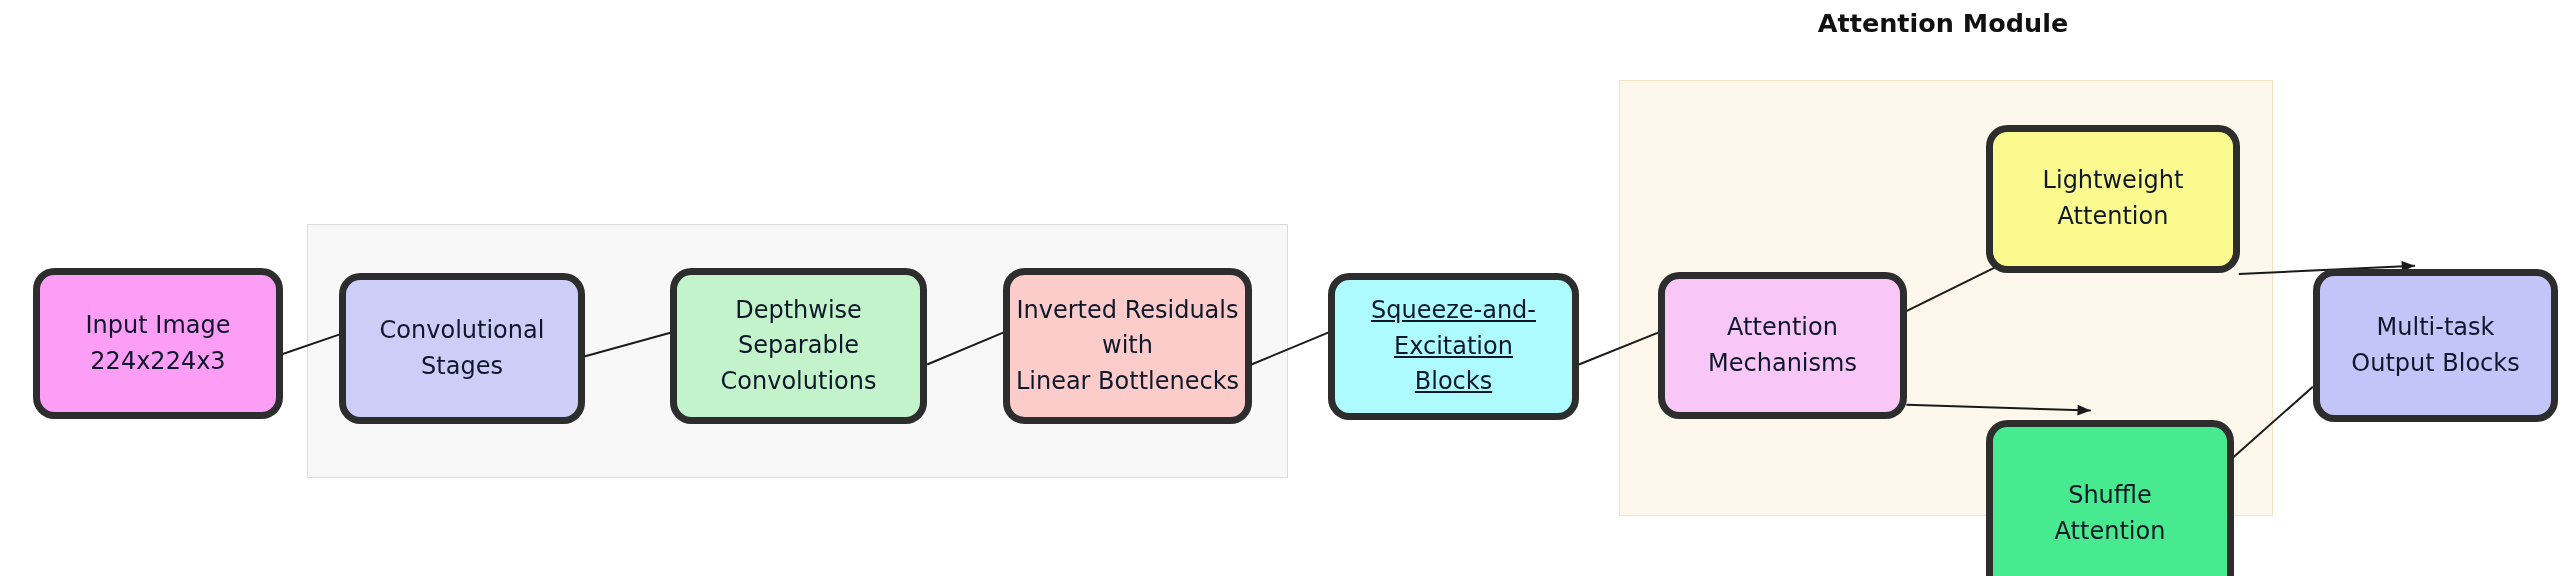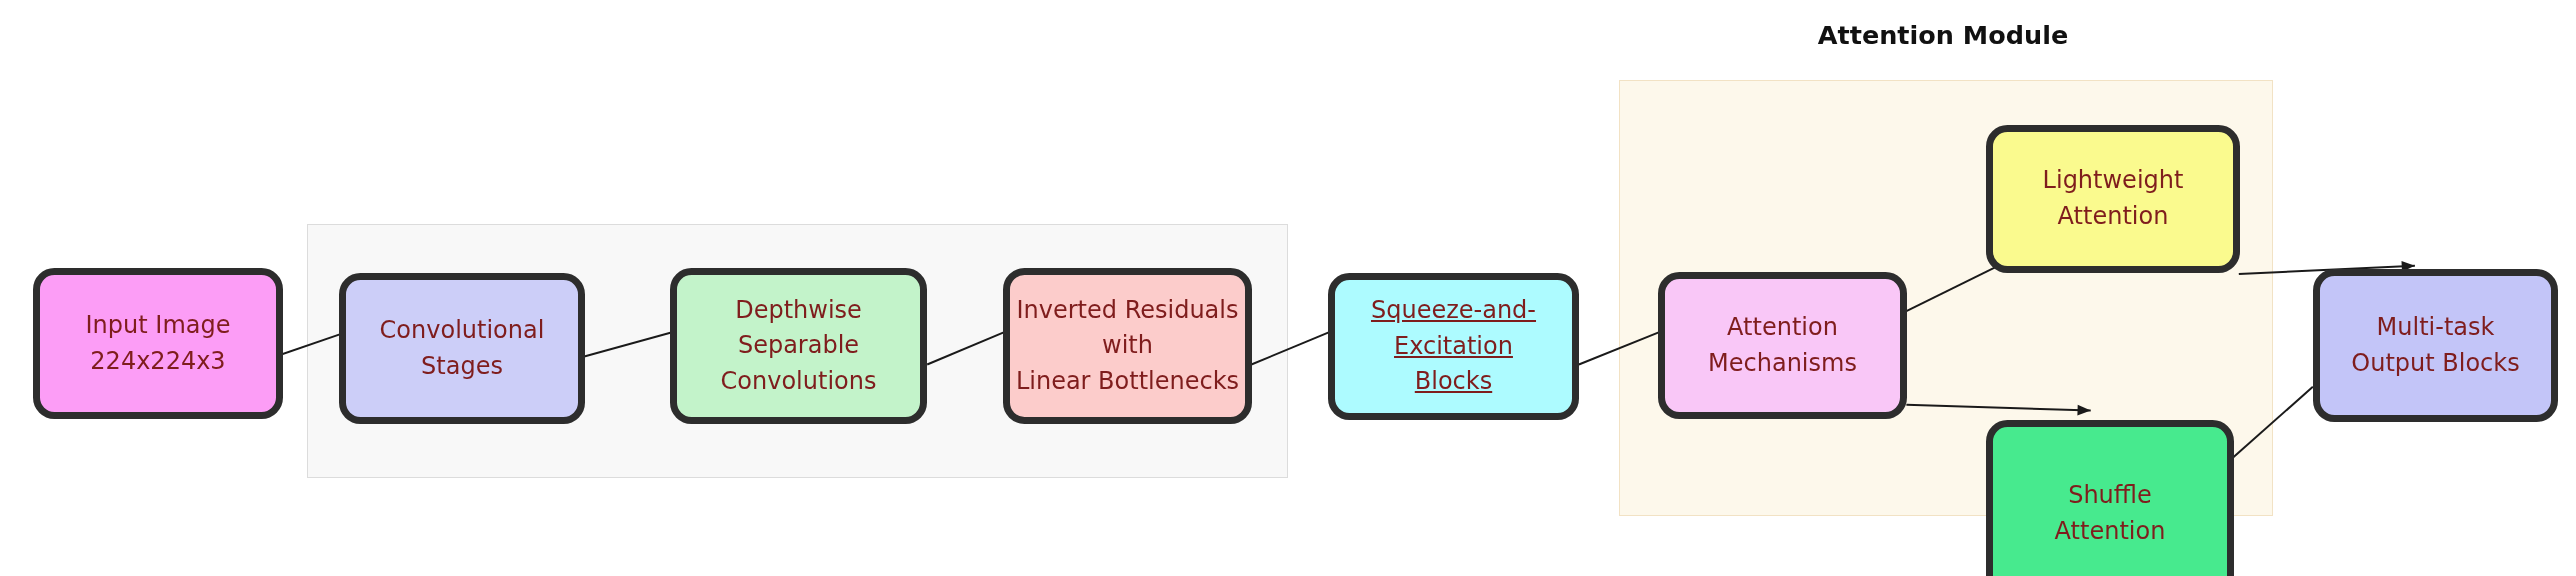--- a/index.html
+++ b/index.html
@@ -22,40 +22,39 @@
   .subgraph-title {
     position: absolute;
     transform: translateX(-50%);
     z-index: 4;
     font-weight: bold;
     font-size: 25.5px;
     line-height: 1.3;
     color: #111111;
     text-align: right;
     white-space: pre-line;
-    margin-top: 12px;
   }
   #edge-layer {
     position: absolute;
     left: 0; top: 0;
     z-index: 2;
   }
   .node {
     position: absolute;
     box-sizing: border-box;
     border: 7.4px solid #2d2d2d;
     border-radius: 21.4px;
     display: flex;
     align-items: center;
     justify-content: center;
     text-align: center;
     z-index: 3;
     font-size: 24px;
     line-height: 1.48;
-    color: #7f1d1d;
+    color: #0f172a;
     white-space: pre-line;
   }
 </style>
 </head>
 <body>
 
 <div id="stage" style="width: 2576px; height: 576px; background: rgb(255, 255, 255);">
     <div class="subgraph" style="left: 307px; top: 224px; width: 981px; height: 254px; background: rgb(248, 248, 248); border: 1.6px solid rgb(220, 220, 220);"></div>
     <div class="subgraph" style="left: 1619px; top: 80px; width: 654px; height: 436px; background: rgb(253, 248, 235); border: 1.6px solid rgb(242, 226, 196);"></div>
     <div class="subgraph-title" style="left: 1943px; top: 6.6px;">Attention Module</div>

